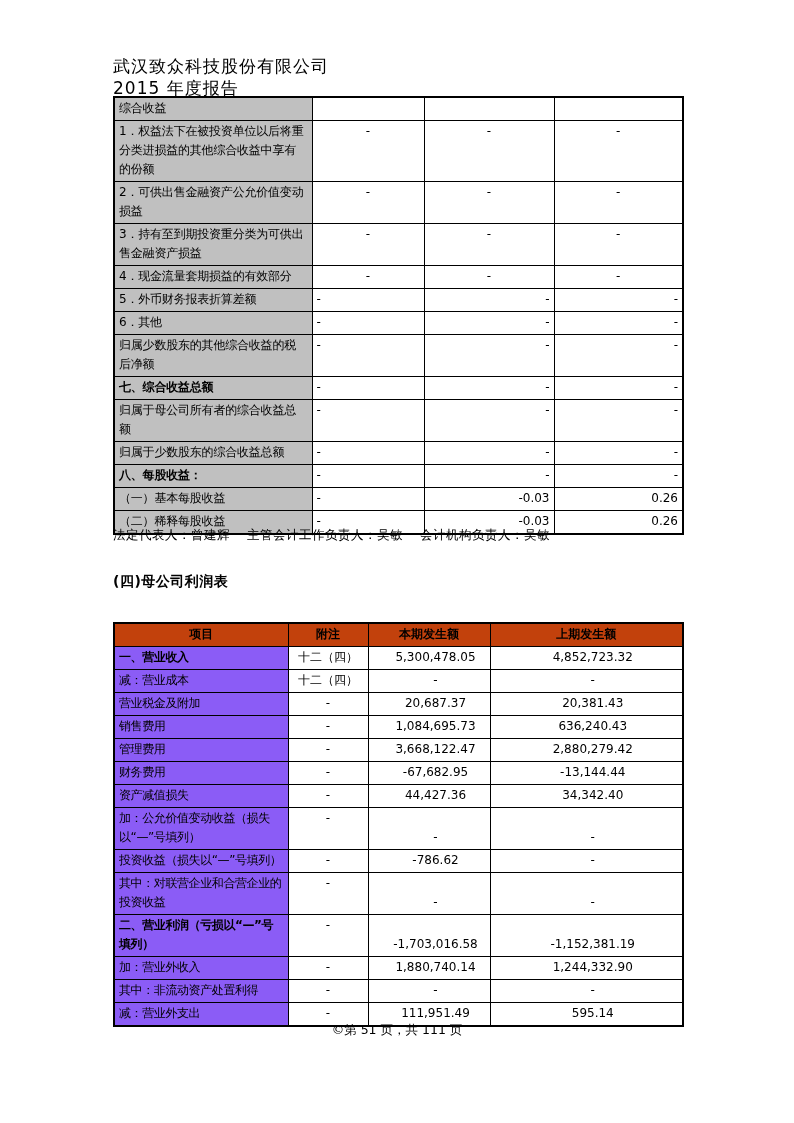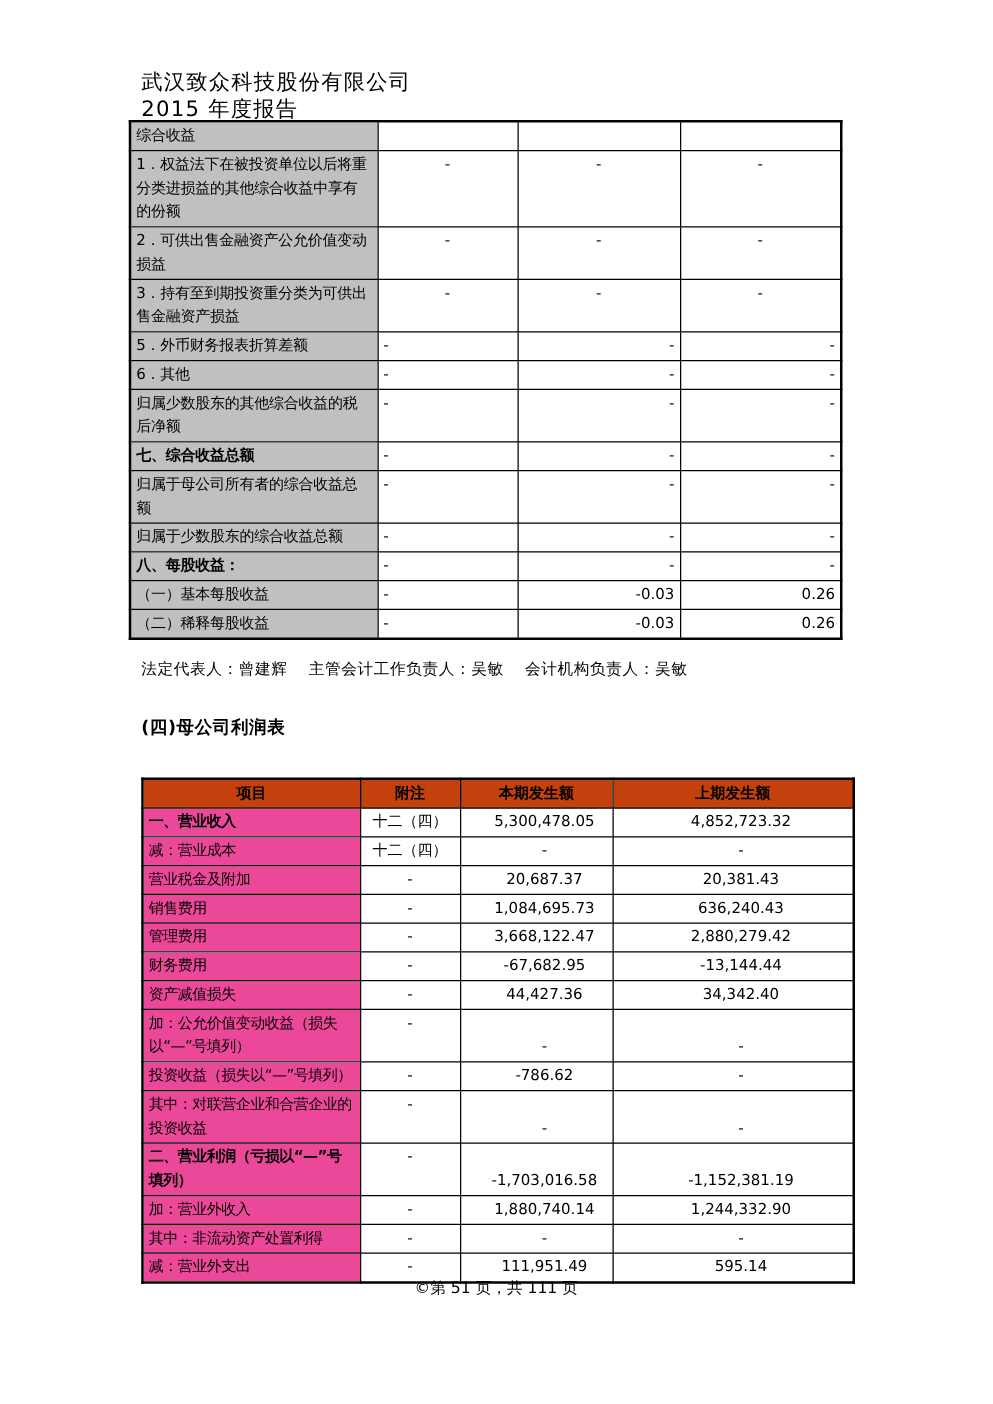--- a/index.html
+++ b/index.html
@@ -24,25 +24,25 @@
     padding:1px 4px 2px 4px;
     vertical-align:top;overflow:hidden;
     word-break:break-all;
   }
   td.lbl{background:#c0c0c0;text-align:left;letter-spacing:-0.2px;}
   .bold{font-weight:bold;}
   td.c{text-align:center;}
   td.l{text-align:left;}
   td.r{text-align:right;padding-right:6px;}
 
-  #t1{left:103px;top:96px;width:570px;}
+  #t1{left:113px;top:96px;width:570px;}
   #t2{left:113px;top:622px;width:570px;}
 
   #t2 th{background:#c2410c;font-weight:bold;text-align:center;}
-  #t2 td.item{background:#ec4899;text-align:left;letter-spacing:-0.4px;}
+  #t2 td.item{background:#8b5cf6;text-align:left;letter-spacing:-0.4px;}
   #t2 td.note{text-align:center;vertical-align:top;}
   #t2 td.val{text-align:center;vertical-align:bottom;padding-left:17px;}
 
   .signers{position:absolute;left:113px;top:527px;font-size:12.5px;letter-spacing:0.5px;}
   .signers span{margin-right:17px;}
 
   .sec-title{position:absolute;left:113px;top:573px;font-size:14px;font-weight:bold;letter-spacing:0.5px;}
   .unit{position:absolute;left:113px;top:602px;width:570px;text-align:right;font-size:12.5px;margin-top:20px;}
 
   .footer{position:absolute;left:0;top:1022px;width:794px;text-align:center;font-size:12.5px;}
@@ -81,20 +81,26 @@
           <td class="c">-</td>
           <td class="c">-</td>
         </tr>
         <tr>
           <td class="lbl">3．持有至到期投资重分类为可供出售金融资产损益</td>
           <td class="c">-</td>
           <td class="c">-</td>
           <td class="c">-</td>
         </tr>
         <tr>
+          <td class="lbl">4．现金流量套期损益的有效部分</td>
+          <td class="c">-</td>
+          <td class="c">-</td>
+          <td class="c">-</td>
+        </tr>
+        <tr>
           <td class="lbl">5．外币财务报表折算差额</td>
           <td class="l">-</td>
           <td class="r">-</td>
           <td class="r">-</td>
         </tr>
         <tr>
           <td class="lbl">6．其他</td>
           <td class="l">-</td>
           <td class="r">-</td>
           <td class="r">-</td>

